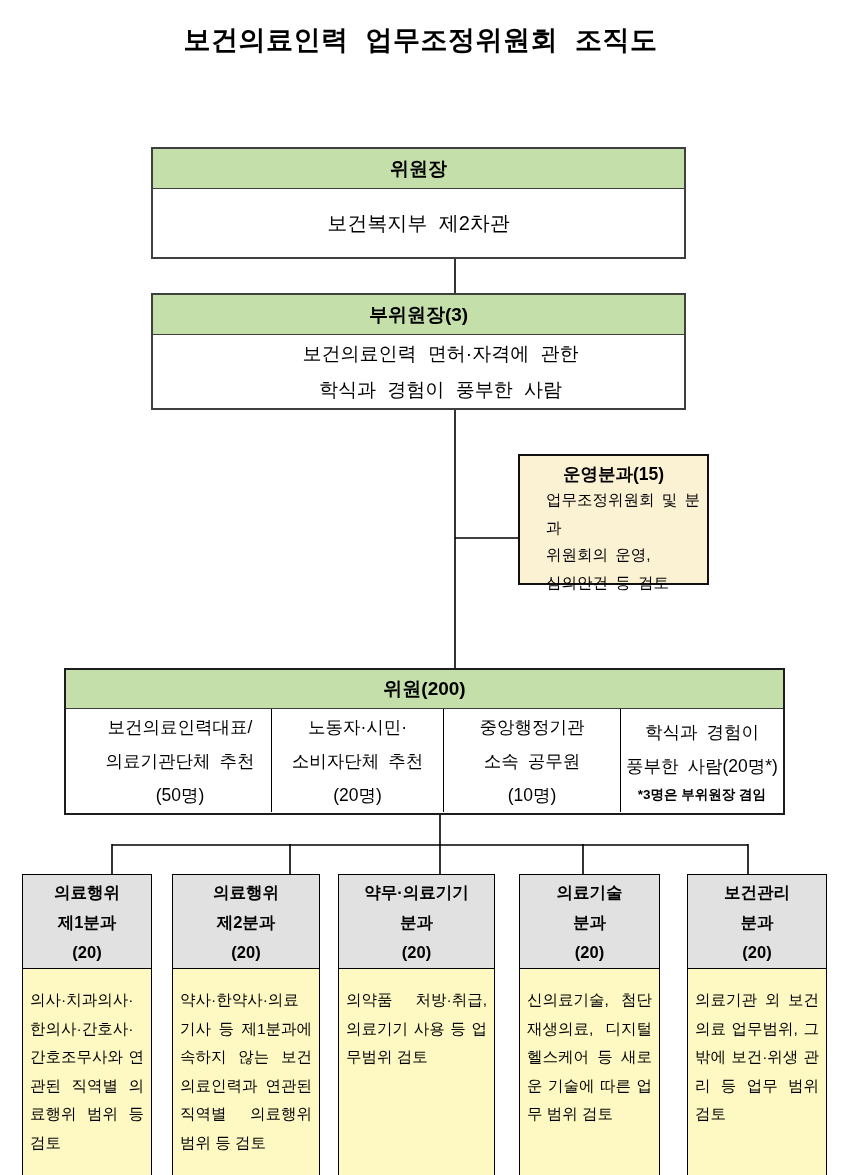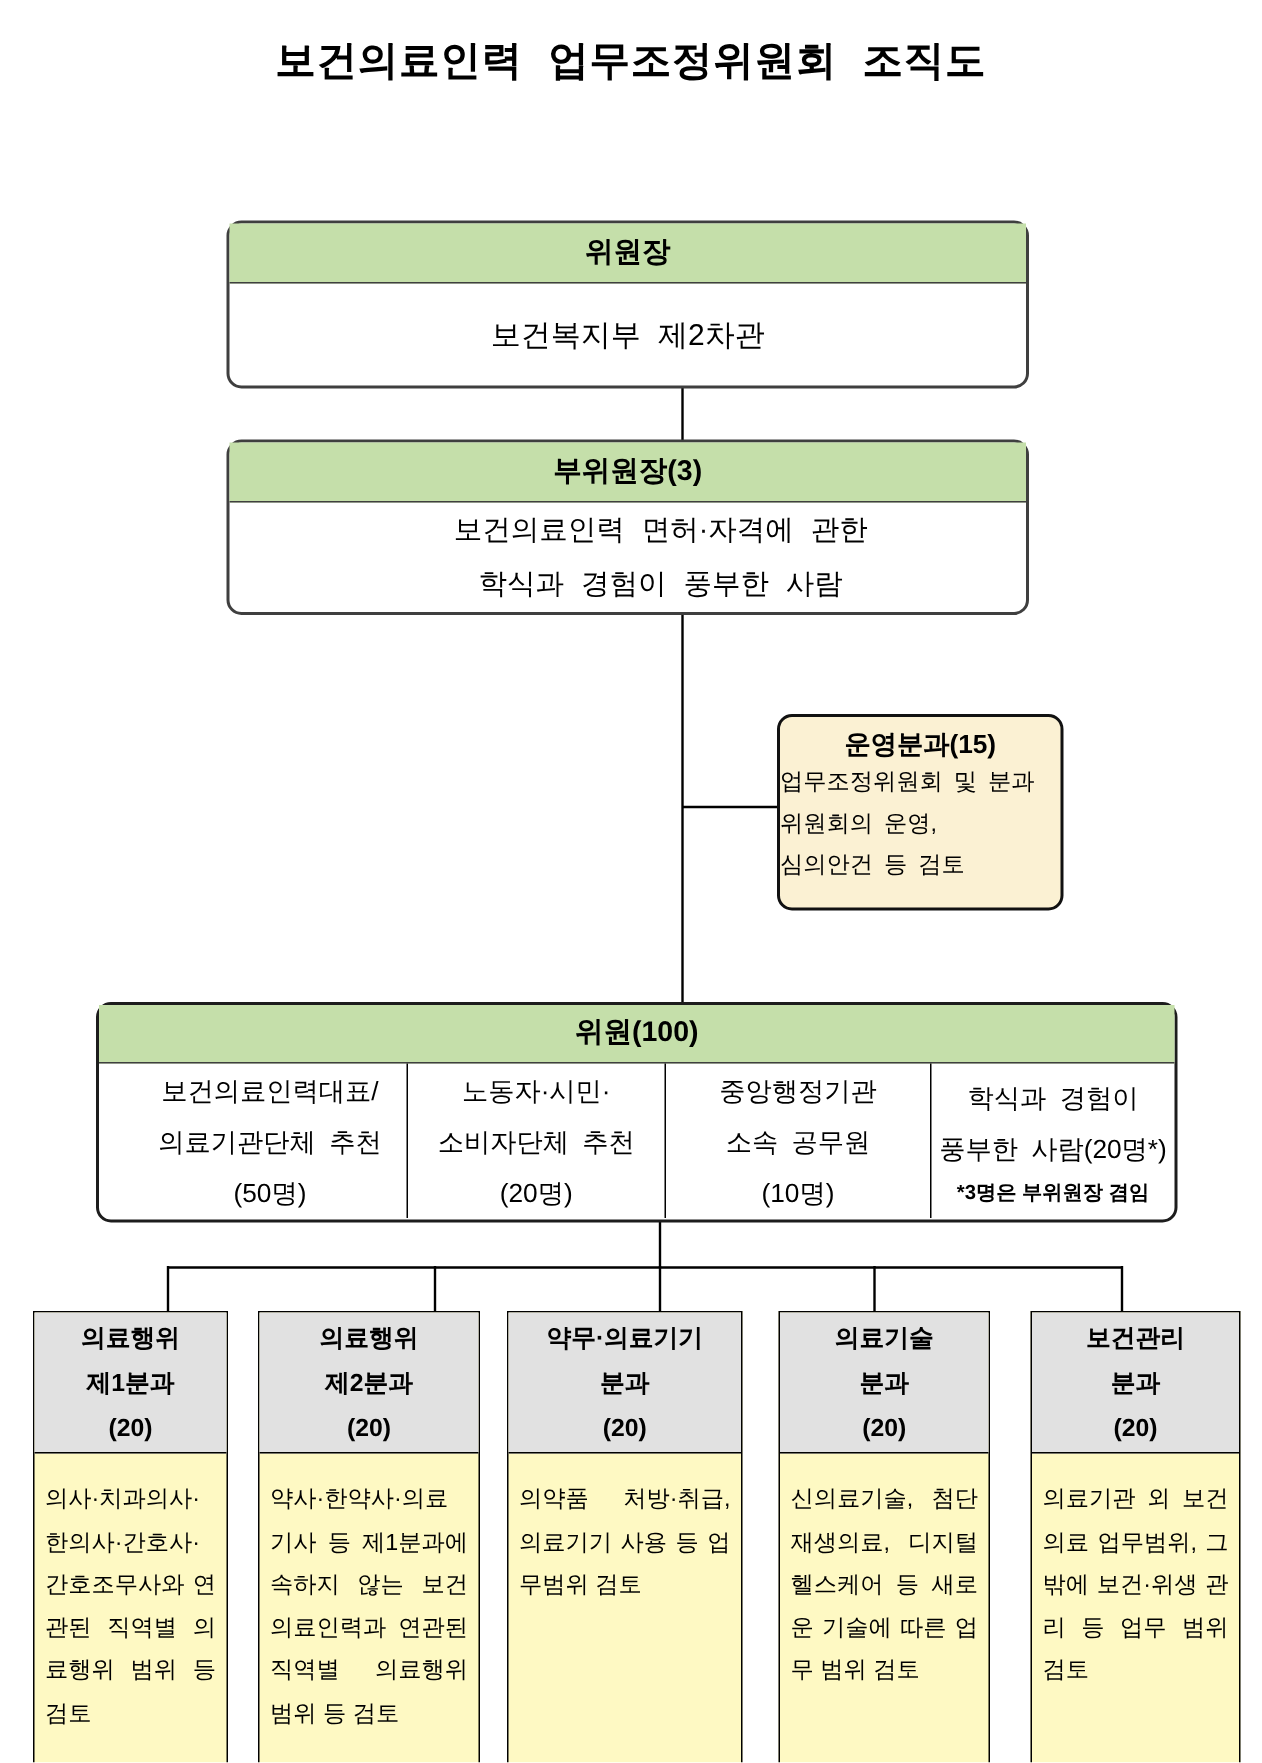--- a/index.html
+++ b/index.html
@@ -7,37 +7,37 @@
     position:relative;width:841px;height:1175px;background:#fff;overflow:hidden;
     font-family:"Liberation Sans","DejaVu Sans",sans-serif;color:#000;
   }
   .title{
     position:absolute;top:22px;left:0;width:100%;text-align:center;
     font-size:27px;font-weight:700;letter-spacing:0.5px;word-spacing:9px;
   }
   .wires{position:absolute;left:0;top:0;width:841px;height:1175px;}
   .wires line{stroke:var(--line);stroke-width:1.6;}
 
-  .obox{position:absolute;background:#fff;box-sizing:border-box;border-radius:10px;}
+  .obox{position:absolute;background:#fff;box-sizing:border-box;}
   .hdr{
     background:var(--green);border-bottom:1.6px solid var(--border_dark);
     font-weight:700;text-align:center;font-size:19px;
   }
   .chair{left:151px;top:147px;width:535px;height:112px;border:2.5px solid var(--border_dark);}
   .chair .hdr{height:39px;line-height:39px;}
   .chair .bodyc{height:69px;display:flex;align-items:center;justify-content:center;font-size:20px;word-spacing:6px;}
 
   .vice{left:151px;top:293px;width:535px;height:117px;border:2.5px solid var(--border_dark);}
   .vice .hdr{height:39px;line-height:39px;}
   .vice .bodyc{height:74px;display:flex;flex-direction:column;align-items:center;justify-content:center;
     font-size:19px;line-height:36px;word-spacing:6px;padding-left:44px;}
 
-  .op{left:518px;top:476px;width:191px;height:131px;border:2.5px solid #111;background:var(--cream);}
+  .op{left:518px;top:454px;width:191px;height:131px;border:2.5px solid #111;background:var(--cream);}
   .op-title{text-align:center;font-weight:700;font-size:17.5px;margin-top:6px;}
-  .op-line{font-size:15.5px;line-height:27.5px;padding-left:0;word-spacing:3px;}
+  .op-line{font-size:15.5px;line-height:27.5px;padding-left:26px;word-spacing:3px;}
 
   .members{left:64px;top:668px;width:721px;height:147px;border:2.8px solid #1d1d1d;}
   .members .hdr{height:38px;line-height:38px;}
   .cols{display:flex;height:103px;margin-left:23px;}
   .col{box-sizing:border-box;border-right:1.4px solid var(--line);
     display:flex;flex-direction:column;align-items:center;justify-content:center;text-align:center;}
   .col:last-child{border-right:none;}
   .c1{width:183px;}.c2{width:172px;}.c3{width:177px;}.c4{flex:1;}
   .cl{font-size:17.5px;line-height:34px;word-spacing:4px;}
   .cnote{font-size:13.5px;line-height:23px;font-weight:600;}
@@ -82,21 +82,21 @@
   </div>
 
   <div class="obox op">
     <div class="op-title">운영분과(15)</div>
     <div class="op-line">업무조정위원회 및 분과</div>
     <div class="op-line">위원회의 운영,</div>
     <div class="op-line">심의안건 등 검토</div>
   </div>
 
   <div class="obox members">
-    <div class="hdr">위원(100)</div>
+    <div class="hdr">위원(200)</div>
     <div class="cols">
       <div class="col c1">
         <div class="cl">보건의료인력대표/</div>
         <div class="cl">의료기관단체 추천</div>
         <div class="cl">(50명)</div>
       </div>
       <div class="col c2">
         <div class="cl">노동자·시민·</div>
         <div class="cl">소비자단체 추천</div>
         <div class="cl">(20명)</div>

